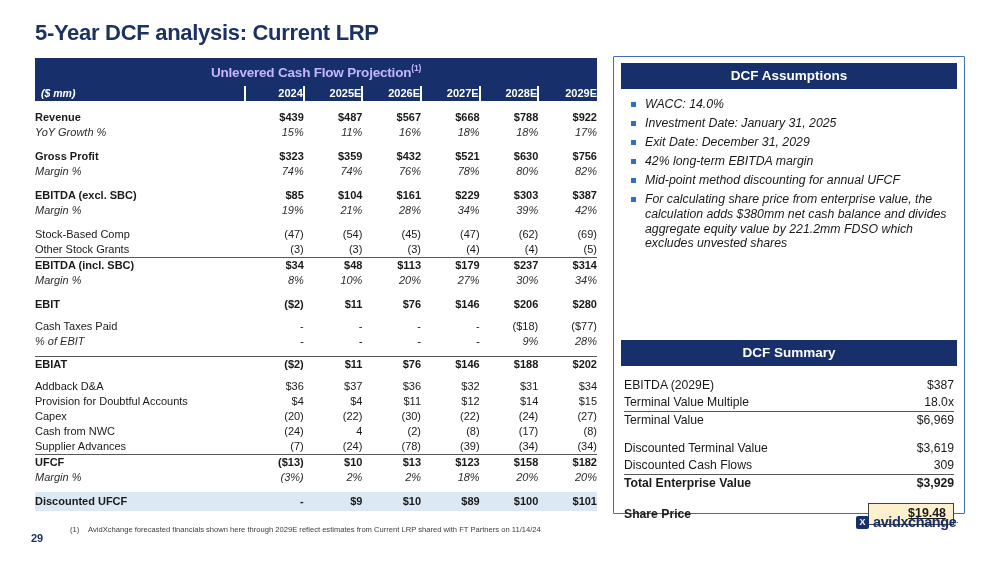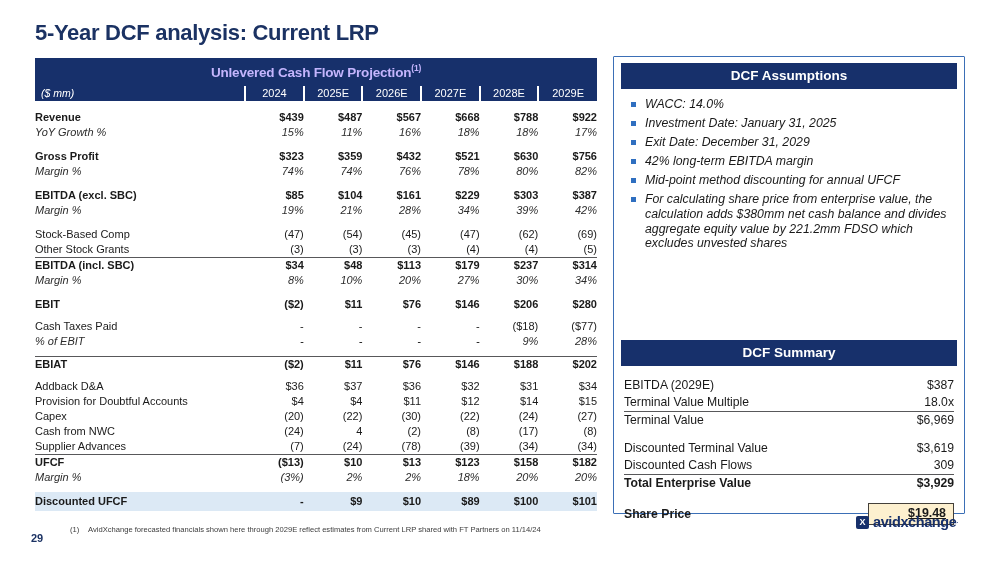--- a/index.html
+++ b/index.html
@@ -19,25 +19,25 @@
   .band{
     background:#17306b;color:#c4b5fd;text-align:center;
     font-weight:bold;font-size:13.5px;padding:5px 0 6px;
     letter-spacing:-0.2px;
   }
   .band sup{font-size:8.5px;vertical-align:super;}
   table.fin{width:100%;border-collapse:collapse;table-layout:fixed;}
   table.fin col.lbl{width:210px;}
   table.fin col.num{width:58.6px;}
   .hdr td{
-    background:#17306b;color:#ffffff;font-size:10.5px;font-weight:normal;
-    text-align:center;padding:3px 0 4px;border-right:2px solid #ffffff;
+    background:#17306b;color:#ffffff;font-size:10.5px;font-weight:bold;
+    text-align:right;padding:3px 0 4px;border-right:2px solid #ffffff;
   }
   .hdr td.hlbl{
-    text-align:left;font-style:italic;font-weight:normal;padding-left:6px;
+    text-align:left;font-style:italic;font-weight:bold;padding-left:6px;
     font-size:10.5px;
   }
   .hdr td:last-child{border-right:none;}
   table.fin td{font-size:11px;padding:0;height:15px;line-height:15px;}
   td.lab{padding-left:4px;white-space:nowrap;}
   td.val{text-align:right;padding-right:9px;white-space:nowrap;}
   tr.bold td{font-weight:bold;}
   tr.ital td{font-style:italic;color:#2c2c2c;}
   td.indent1{padding-left:14px;}
   td.indent2{padding-left:11px;}

